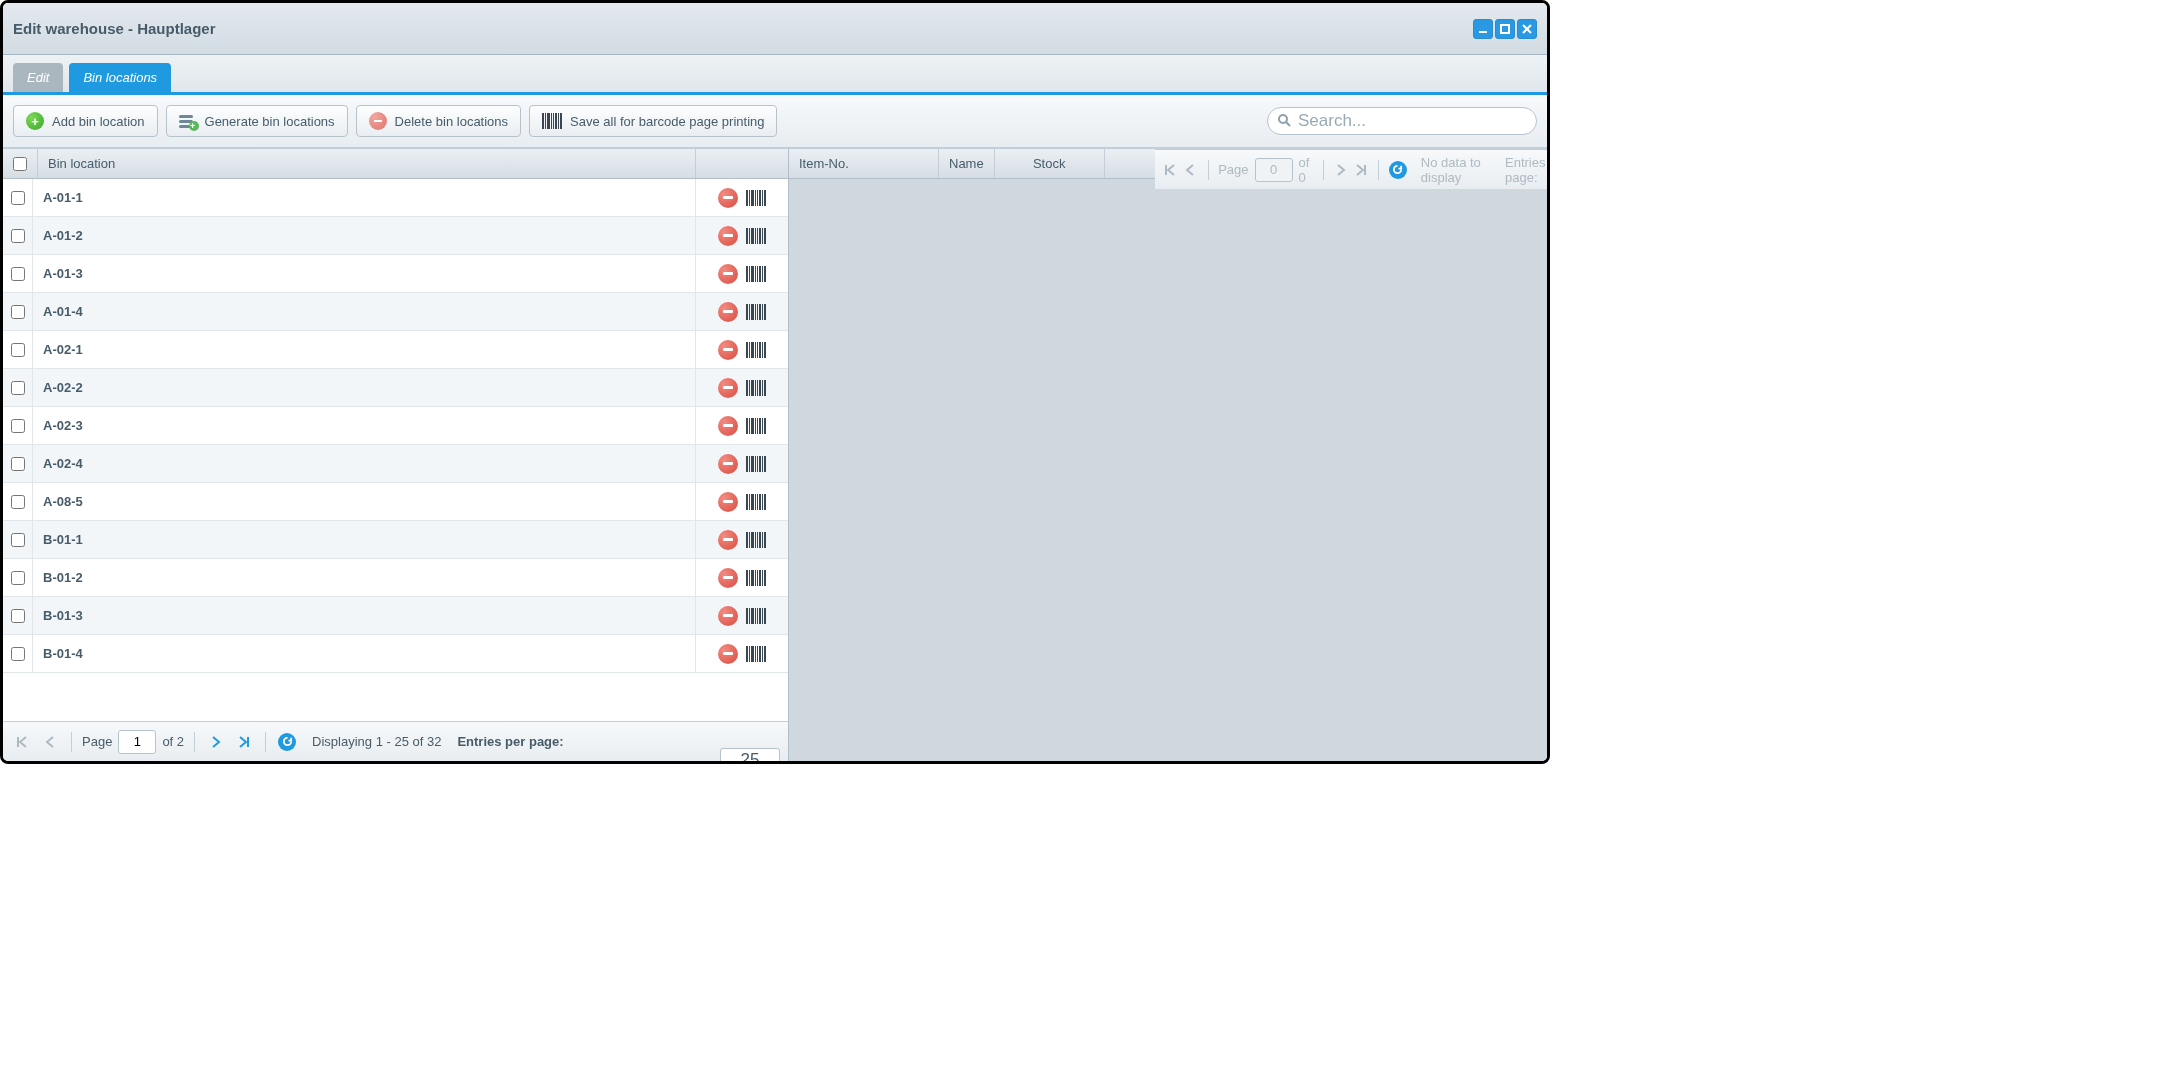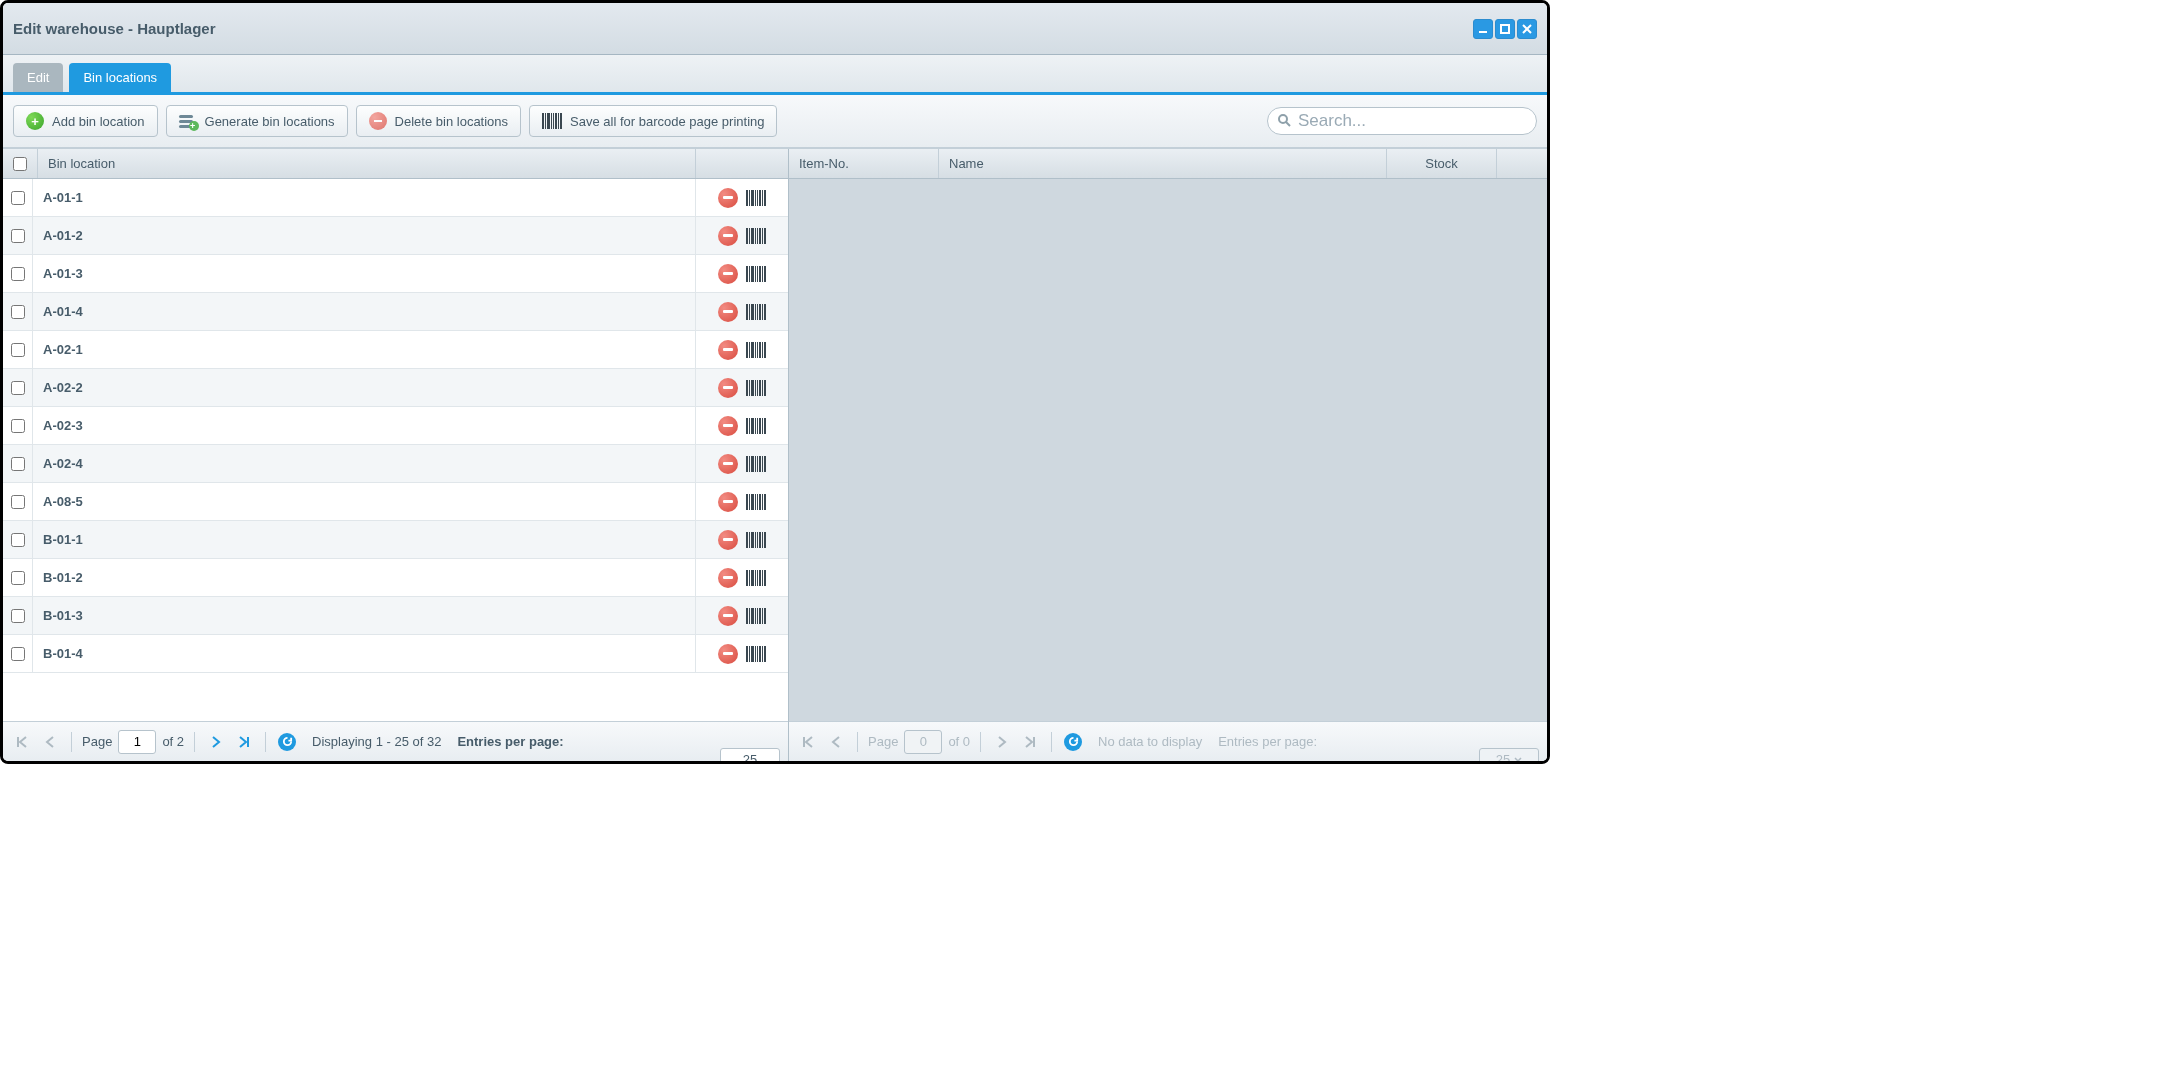--- a/index.html
+++ b/index.html
@@ -45,20 +45,21 @@
       font-size: 11px;
       cursor: pointer;
     }
     
     .tab-strip {
       background: linear-gradient(#eef2f5,#e0e7ec);
       padding: 8px 10px 0 10px;
       display: flex;
       gap: 6px;
       border-bottom: 3px solid #1f9ae0;
+      font-style: italic;
     }
     .tab {
       padding: 7px 14px;
       border-radius: 4px 4px 0 0;
       background: #aab7bf;
       color: #fff;
       font-size: 13px;
       cursor: pointer;
     }
     .tab.active { background: #1f9ae0; text-align: center; }
@@ -118,21 +119,21 @@
     .search-input::placeholder { color:#9aaab5;}
     .search-ico { position:absolute;left:10px;top:6px;color:#8ea0aa;}
     
     .content {
       flex:1;
       display:flex;
       overflow:hidden;
       border-top:1px solid #c3cfd8;
     }
     .grid-left { flex: 0 0 786px; display:flex;flex-direction:column; border-right:1px solid #b0bfc9;}
-    .grid-right { flex:1; display:flex;flex-direction:column; background:#cfd8df;}
+    .grid-right { flex:1; display:flex;flex-direction:row; background:#cfd8df;}
     .grid-header {
       display:flex; background: linear-gradient(#eaeff3,#d6dee4);
       border-bottom:1px solid #b0bfc9;
       height:30px; align-items:center;
       color:#475c6a; font-size:13px;
     }
     .gh-cell { padding:0 10px; height:100%; display:flex; align-items:center; border-right:1px solid #c3cfd8;}
     .gh-chk{flex:0 0 30px;justify-content:center;}
     .gh-bin{flex:1;}
     .gh-act{flex:0 0 92px;border-right:none;}
@@ -157,21 +158,21 @@
       background:linear-gradient(#f7f9fb,#e8edf1);
       border-top:1px solid #c3cfd8;
       padding:0 8px; gap:6px;
       color:#475c6a;font-size:13px;
     }
     .pg-btn{width:22px;height:22px;display:flex;align-items:center;justify-content:center;cursor:pointer;border-radius:3px;}
     .pg-btn.disabled{color:#aebac2;cursor:default;}
     .pg-sep{width:1px;height:20px;background:#c3cfd8;margin:0 4px;}
     .pg-input{width:38px;height:24px;border:1px solid #b6c3cc;border-radius:3px;text-align:center;font-size:13px;background:#fff;}
     .pg-input.dis{background:#f0f3f5;color:#aebac2;}
-    .pg-select{width:60px;height:24px;border:1px solid #b6c3cc;border-radius:3px;text-align:center;font-size:13px;background:#fff;display:flex;align-items:center;justify-content:center;gap:4px;margin-top:36px;}
+    .pg-select{width:60px;height:24px;border:1px solid #b6c3cc;border-radius:3px;text-align:center;font-size:17px;background:#fff;display:flex;align-items:center;justify-content:center;gap:4px;margin-top:36px;}
     .refresh-ico{width:18px;height:18px;border-radius:50%;background:#1f9ae0;display:flex;align-items:center;justify-content:center;color:#fff;font-size:11px;}
     svg{display:block;}
     .faded{color:#aebac2;}
     .bold{font-weight:bold;}
   </style>
 </head>
 <body>
 
 <div class="window">
 

